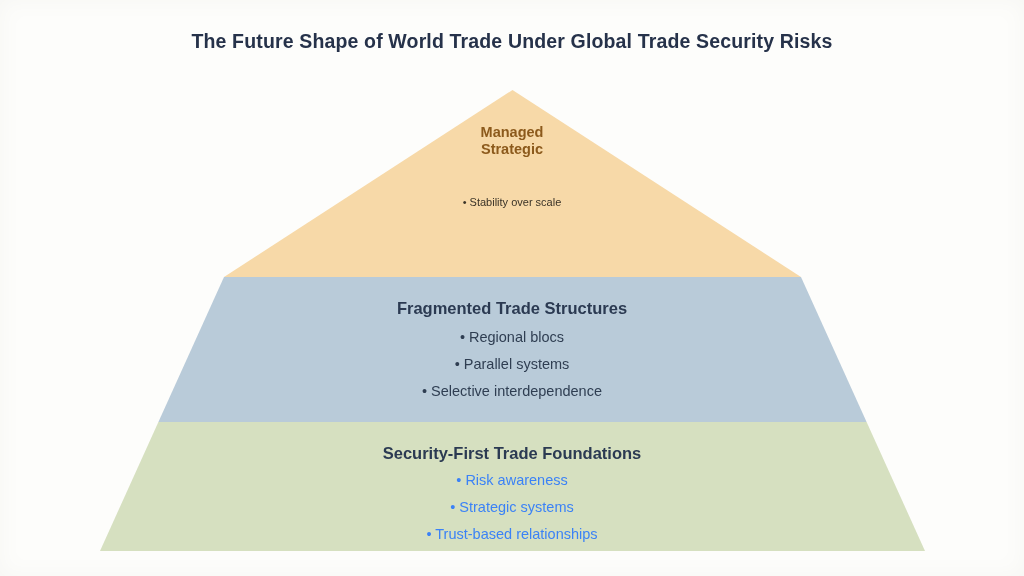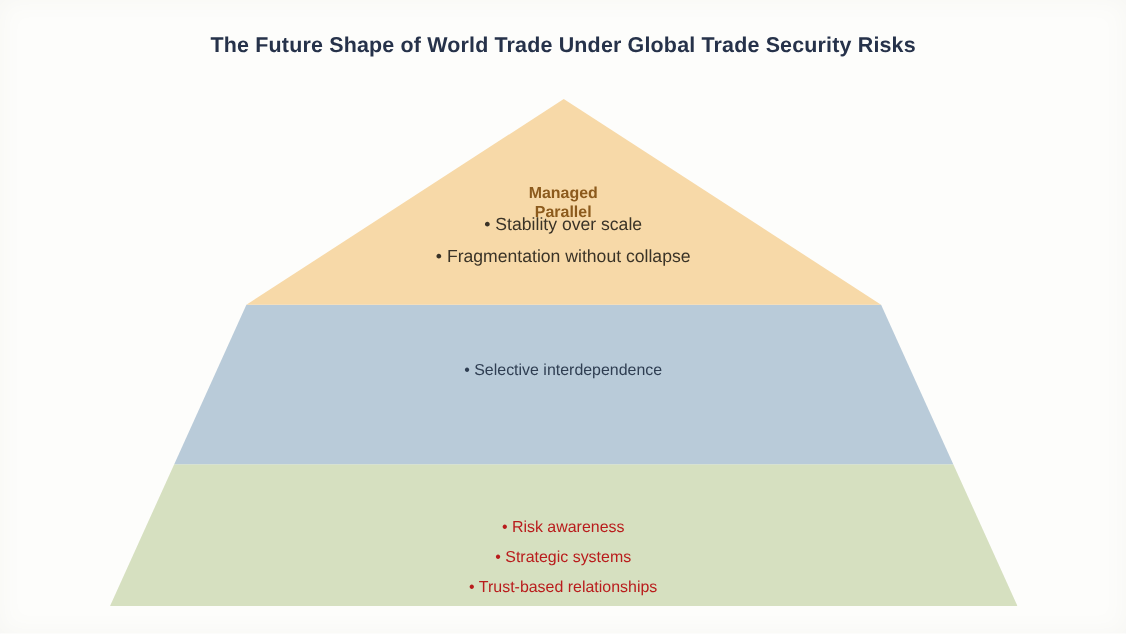--- a/index.html
+++ b/index.html
@@ -70,25 +70,24 @@
   }
   .bullet {
     white-space: nowrap;
   }
 
   
   #tier1-heading {
     top: 124px;
     font-size: 14.5px;
     color: #8c5a1c;
-    margin-top: 44px;
   }
   #tier1-bullets {
     top: 197px;
-    font-size: 16px;
+    font-size: 11px;
     color: #3a3327;
   }
   #tier1-bullets .bullet { margin-bottom: 12.5px; }
 
   
   #tier2-heading {
     top: 299px;
     font-size: 16.5px;
     color: #2b3a52;
   }
@@ -127,41 +126,47 @@
       <polygon points="0,461 825,461 766.6,332 58.4,332" fill="#d6e0c0"></polygon>
 
       <polygon points="58.4,332 766.6,332 701.0,187 124.0,187" fill="#b9cbd9"></polygon>
 
       <polygon points="412.5,0 701.0,187 124.0,187" fill="#f7d9a8"></polygon>
     </svg>
   </div>
 
   <div id="tier1-heading" class="tier-text tier-heading" style="color: rgb(140, 90, 28);">
     <div>Managed</div>
-    <div>Parallel</div>
+    <div>Strategic</div>
   </div>
   <div id="tier1-bullets" class="tier-text tier-bullets" style="color: rgb(58, 51, 39);">
     <div class="bullet">
       <span>•</span>
       <span>Stability over scale</span>
     </div>
+  </div>
+
+  <div id="tier2-heading" class="tier-text tier-heading" style="color: rgb(43, 58, 82);">Fragmented Trade Structures</div>
+  <div id="tier2-bullets" class="tier-text tier-bullets" style="color: rgb(47, 62, 82);">
     <div class="bullet">
       <span>•</span>
-      <span>Fragmentation without collapse</span>
+      <span>Regional blocs</span>
     </div>
-  </div>
-
-  <div id="tier2-bullets" class="tier-text tier-bullets" style="color: rgb(47, 62, 82);">
+    <div class="bullet">
+      <span>•</span>
+      <span>Parallel systems</span>
+    </div>
     <div class="bullet">
       <span>•</span>
       <span>Selective interdependence</span>
     </div>
   </div>
 
-  <div id="tier3-bullets" class="tier-text tier-bullets" style="color: #b91c1c;">
+  <div id="tier3-heading" class="tier-text tier-heading" style="color: rgb(43, 58, 82);">Security-First Trade Foundations</div>
+  <div id="tier3-bullets" class="tier-text tier-bullets" style="color: #3b82f6;">
     <div class="bullet">
       <span>•</span>
       <span>Risk awareness</span>
     </div>
     <div class="bullet">
       <span>•</span>
       <span>Strategic systems</span>
     </div>
     <div class="bullet">
       <span>•</span>

